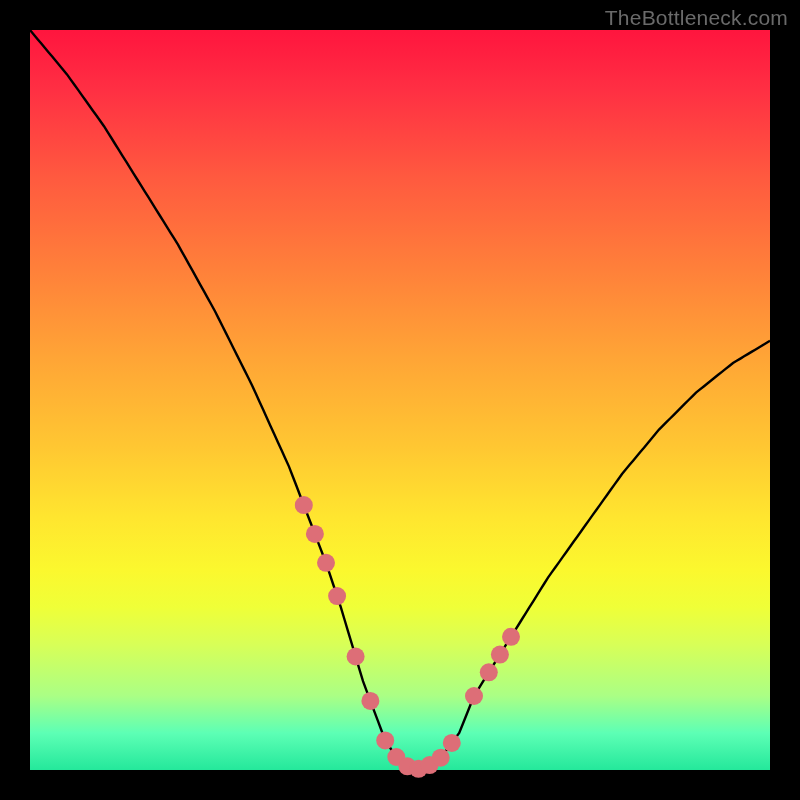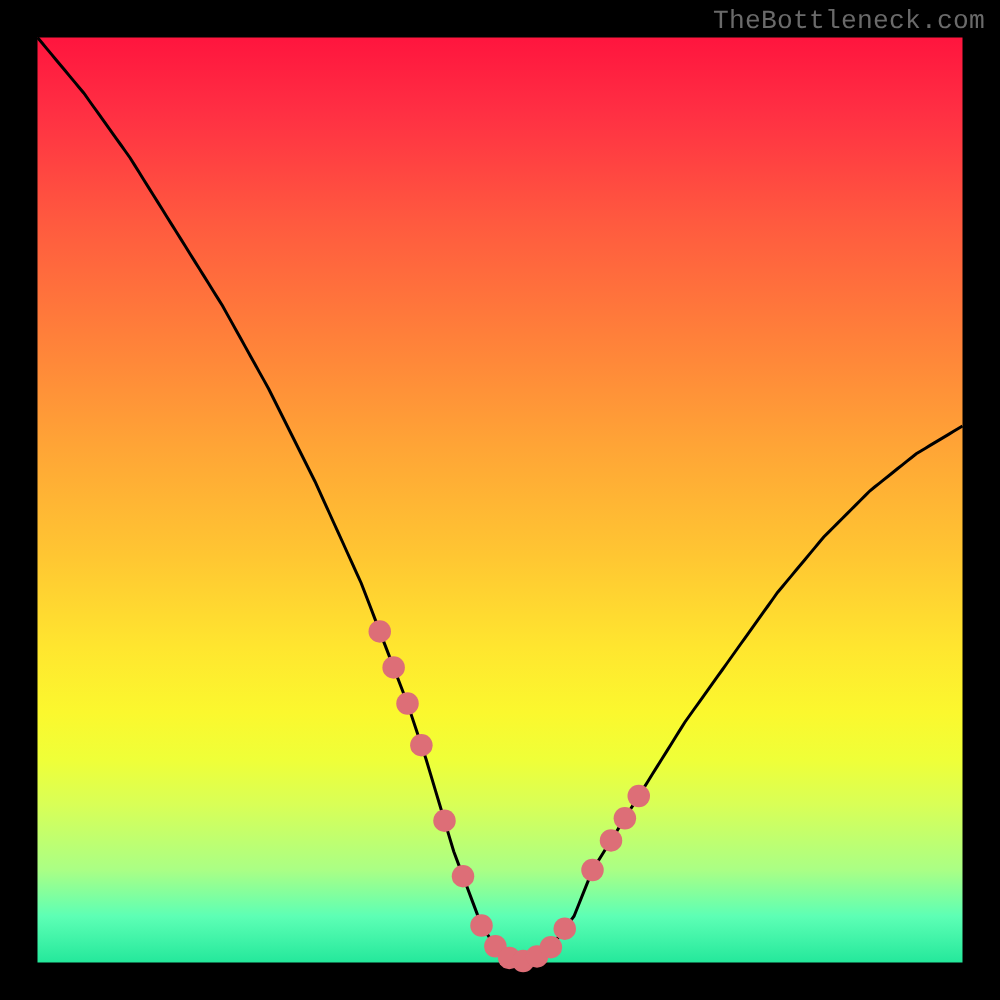--- a/index.html
+++ b/index.html
@@ -11,21 +11,20 @@
     background: #000;
     font-family: Arial, Helvetica, sans-serif;
   }
   .frame {
     position: absolute;
     left: 0;
     top: 0;
     width: 800px;
     height: 800px;
     background: #000;
-    font-family: Liberation Mono, monospace;
   }
   .plot {
     position: absolute;
     left: 30px;
     top: 30px;
     width: 740px;
     height: 740px;
     
     background: linear-gradient(
       to bottom,

